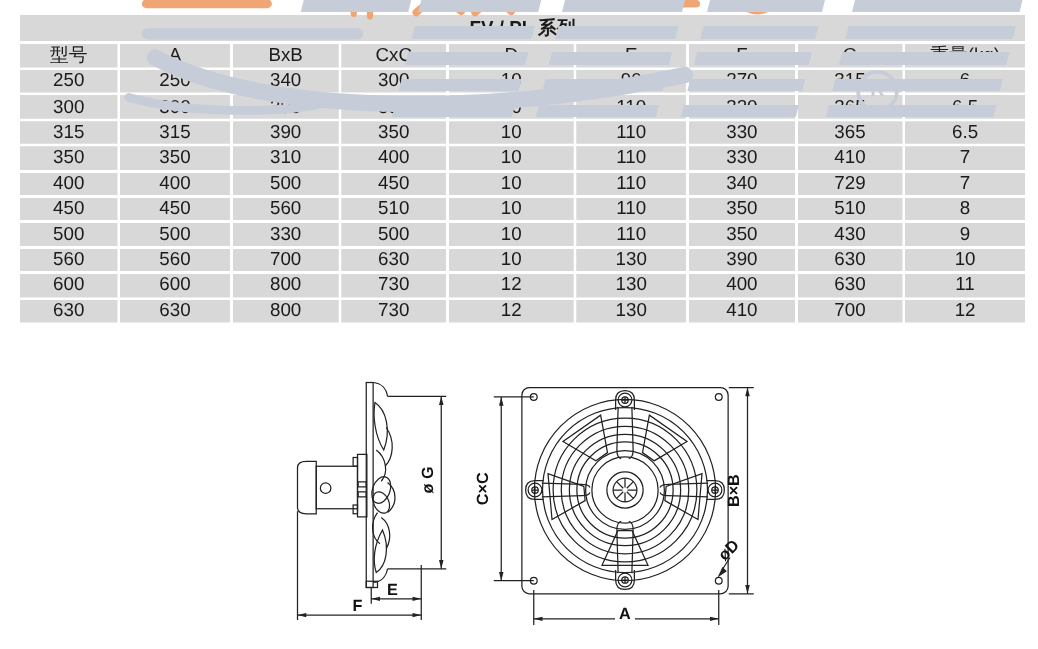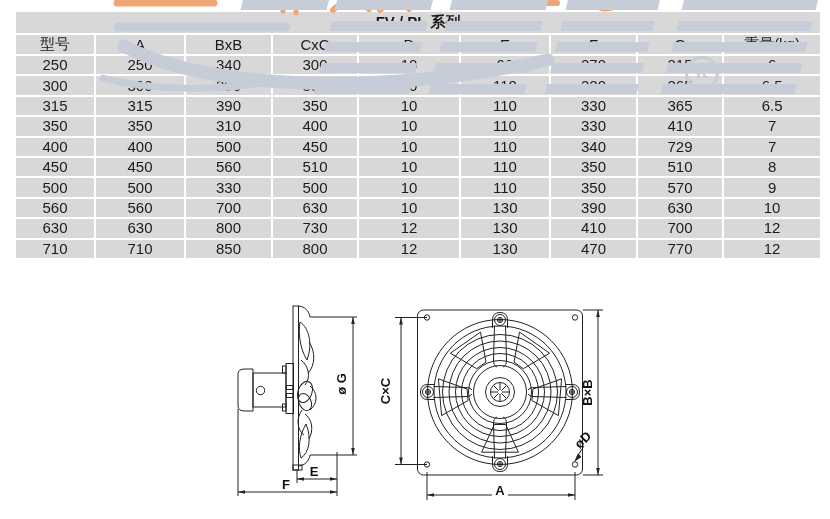--- a/index.html
+++ b/index.html
@@ -139,54 +139,54 @@
             <td><span class="ct">8</span></td>
           </tr>
           <tr>
             <td><span class="ct">500</span></td>
             <td><span class="ct">500</span></td>
             <td><span class="ct">330</span></td>
             <td><span class="ct">500</span></td>
             <td><span class="ct">10</span></td>
             <td><span class="ct">110</span></td>
             <td><span class="ct">350</span></td>
-            <td><span class="ct">570</span></td>
+            <td><span class="ct">430</span></td>
             <td><span class="ct">9</span></td>
           </tr>
           <tr>
             <td><span class="ct">560</span></td>
             <td><span class="ct">560</span></td>
             <td><span class="ct">700</span></td>
             <td><span class="ct">630</span></td>
             <td><span class="ct">10</span></td>
             <td><span class="ct">130</span></td>
             <td><span class="ct">390</span></td>
             <td><span class="ct">630</span></td>
             <td><span class="ct">10</span></td>
+          </tr>
+          <tr>
+            <td><span class="ct">600</span></td>
+            <td><span class="ct">600</span></td>
+            <td><span class="ct">800</span></td>
+            <td><span class="ct">730</span></td>
+            <td><span class="ct">12</span></td>
+            <td><span class="ct">130</span></td>
+            <td><span class="ct">400</span></td>
+            <td><span class="ct">630</span></td>
+            <td><span class="ct">11</span></td>
           </tr>
           <tr>
             <td><span class="ct">630</span></td>
             <td><span class="ct">630</span></td>
             <td><span class="ct">800</span></td>
             <td><span class="ct">730</span></td>
             <td><span class="ct">12</span></td>
             <td><span class="ct">130</span></td>
             <td><span class="ct">410</span></td>
             <td><span class="ct">700</span></td>
-            <td><span class="ct">12</span></td>
-          </tr>
-          <tr>
-            <td><span class="ct">710</span></td>
-            <td><span class="ct">710</span></td>
-            <td><span class="ct">850</span></td>
-            <td><span class="ct">800</span></td>
-            <td><span class="ct">12</span></td>
-            <td><span class="ct">130</span></td>
-            <td><span class="ct">470</span></td>
-            <td><span class="ct">770</span></td>
             <td><span class="ct">12</span></td>
           </tr>
         </tbody>
     </table>
   </div>
 
   <div class="watermark">
     <svg class="wmsvg" width="830" height="300">
       <g stroke="#c6cdd8" fill="none" stroke-linecap="round">
         <path d="M118,27 H286" stroke-width="9"></path>

